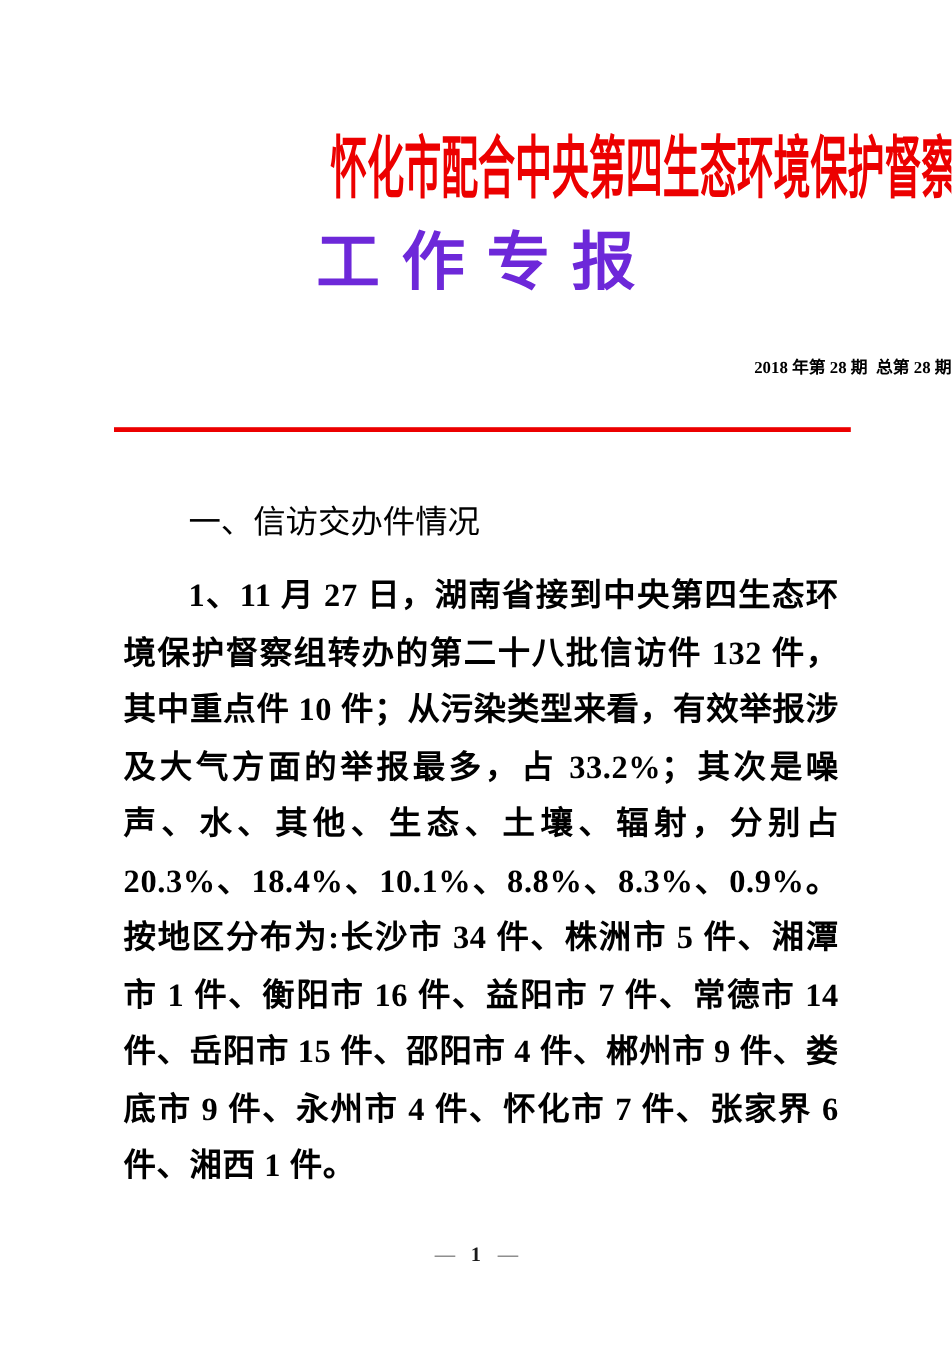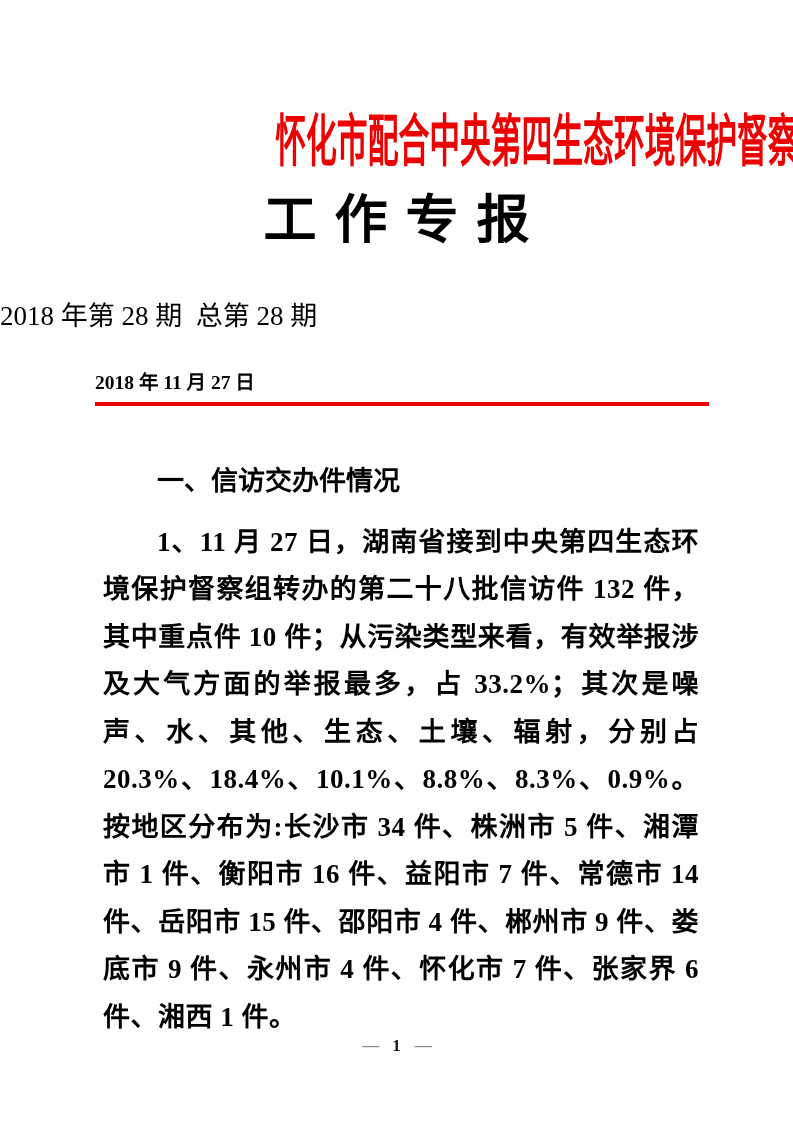--- a/index.html
+++ b/index.html
@@ -31,31 +31,31 @@
     transform: scaleX(0.54);
     transform-origin: center;
     font-family: "Liberation Serif", "DejaVu Serif", serif;
   }
   .title2 {
     margin-top: 12px;
     text-align: center;
     font-size: 53px;
     line-height: 1.2;
     font-weight: bold;
-    color: #000000;
+    color: #6d28d9;
     letter-spacing: 18px;
     text-indent: 18px; 
     font-family: "Liberation Serif", "DejaVu Serif", serif;
   }
   .issue-info {
     margin-top: 46px;
-    text-align: left;
-    font-size: 27px;
+    text-align: right;
+    font-size: 14px;
     line-height: 1.3;
-    font-weight: normal;
+    font-weight: bold;
     white-space: pre;
   }
   .masthead-row {
     margin: 32px 86px 0 95px;
     display: flex;
     justify-content: space-between;
     align-items: baseline;
     font-size: 19.5px;
     font-weight: bold;
     white-space: nowrap;
@@ -70,21 +70,21 @@
     margin: 50px 94px 0 103px;
     font-size: 27px;
     line-height: 47.5px;
     font-weight: bold;
     text-align: justify;
   }
   .section-heading {
     font-family: "Liberation Sans", "DejaVu Sans", sans-serif;
     font-size: 27px;
     line-height: 50px;
-    font-weight: bold;
+    font-weight: normal;
     text-indent: 2em;
   }
   .body-paragraph {
     text-indent: 2em;
     letter-spacing: 0.5px;
     margin-top: 13px;
   }
   
   .page-footer {
     position: absolute;
@@ -109,21 +109,20 @@
 
   <div class="title1-wrap">
     <div class="title1">怀化市配合中央第四生态环境保护督察“回头看”</div>
   </div>
 
   <div class="title2">工作专报</div>
 
   <div class="issue-info">2018 年第 28 期  总第 28 期</div>
 
   <div class="masthead-row">
-    <span>2018 年 11 月 27 日</span>
   </div>
 
   <div class="red-rule"></div>
 
   <div class="doc-body">
     <div class="section-heading">一、信访交办件情况</div>
     <p class="body-paragraph">1、11 月 27 日，湖南省接到中央第四生态环境保护督察组转办的第二十八批信访件 132 件，其中重点件 10 件；从污染类型来看，有效举报涉及大气方面的举报最多，占 33.2%；其次是噪声、水、其他、生态、土壤、辐射，分别占 20.3%、18.4%、10.1%、8.8%、8.3%、0.9%。按地区分布为:长沙市 34 件、株洲市 5 件、湘潭市 1 件、衡阳市 16 件、益阳市 7 件、常德市 14 件、岳阳市 15 件、邵阳市 4 件、郴州市 9 件、娄底市 9 件、永州市 4 件、怀化市 7 件、张家界 6 件、湘西 1 件。</p>
   </div>
 
   <div class="page-footer">

